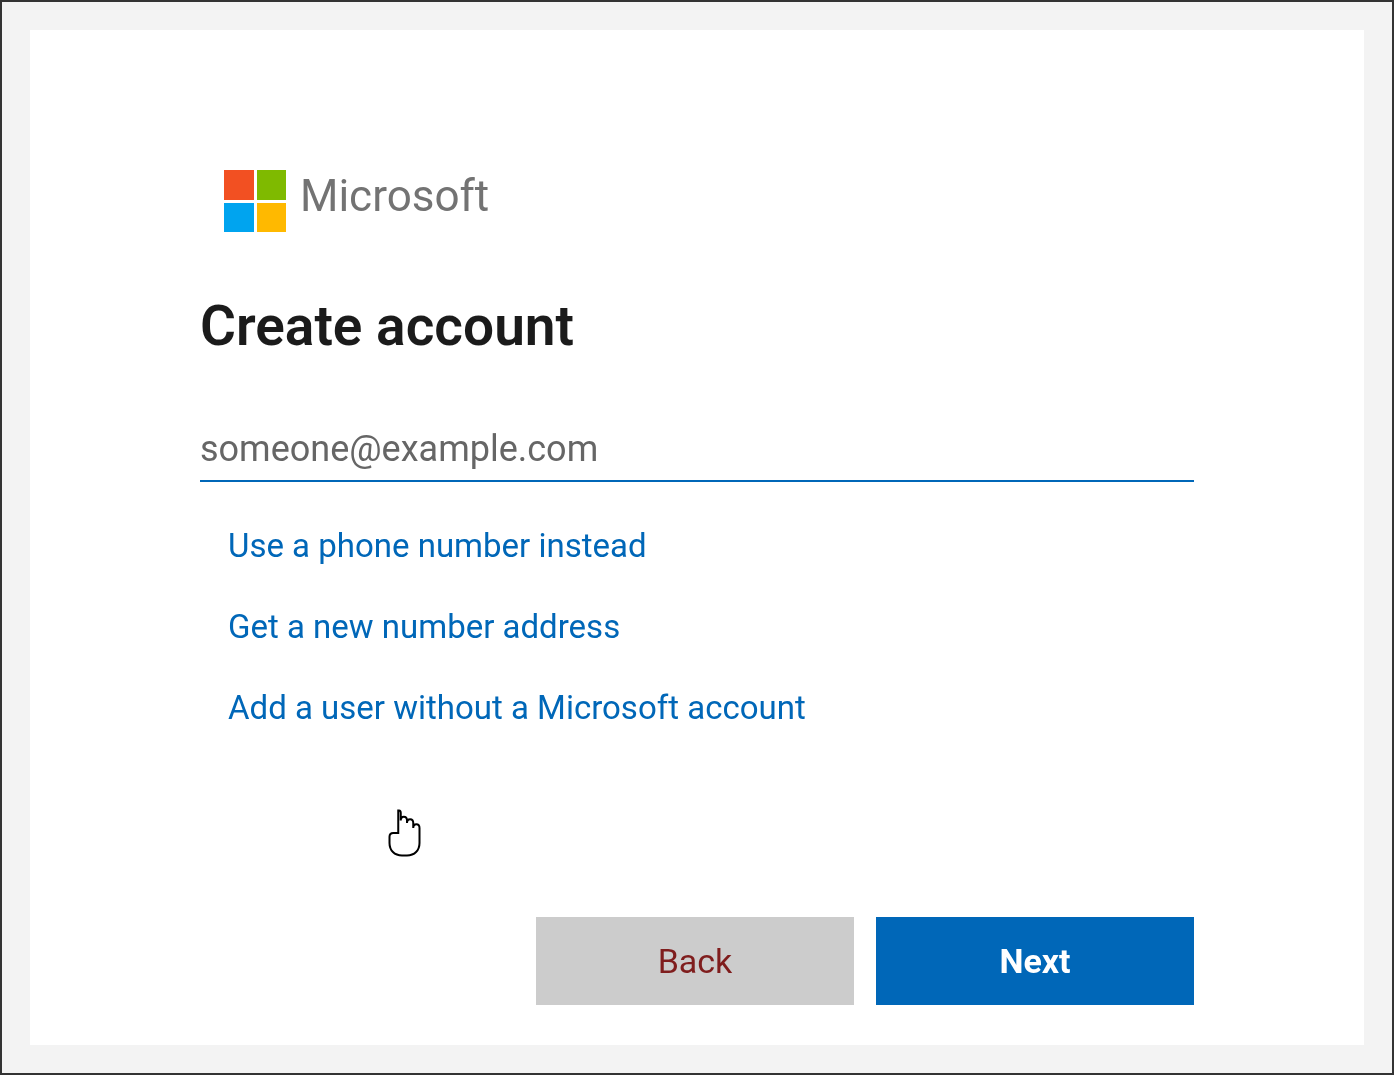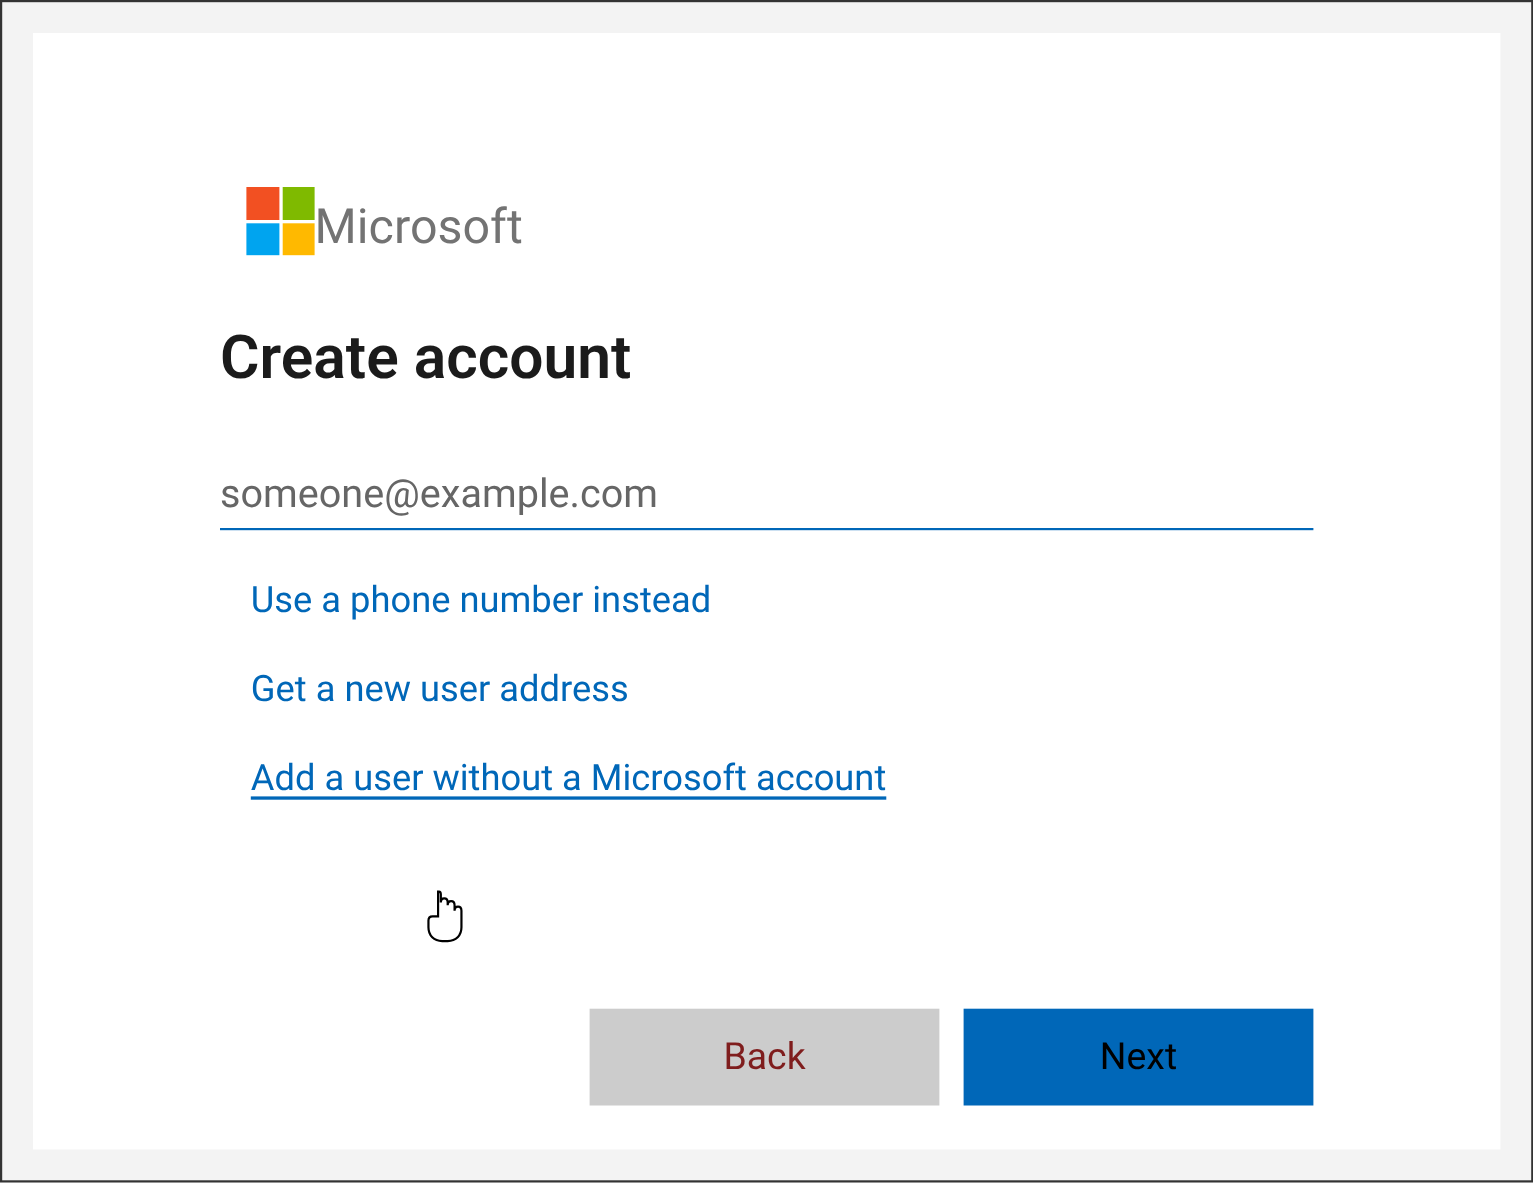--- a/index.html
+++ b/index.html
@@ -18,21 +18,22 @@
     .dialog {
       background: #fff;
       margin: 28px;
       width: calc(100% - 56px);
       height: calc(100% - 56px);
       padding: 140px 170px 40px 170px;
       position: relative;
     }
     .brand-row {
       display: flex;
-      align-items: flex-end;
+      align-items: flex-start;
+      gap: 14px;
       margin-bottom: 62px;
       padding-left: 24px;
     }
     .ms-logo {
       width: 62px;
       height: 62px;
       display: grid;
       grid-template-columns: 1fr 1fr;
       grid-template-rows: 1fr 1fr;
       gap: 3px;
@@ -74,21 +75,20 @@
     .link-item {
       display: inline-block;
       font-size: 33px;
       color: #0067b8;
       text-decoration: none;
       cursor: pointer;
       margin-bottom: 42px;
       margin-left: 28px;
     }
     .link-item.underlined {
-      text-decoration: underline;
       text-underline-offset: 6px;
     }
     .button-row {
       position: absolute;
       bottom: 40px;
       right: 170px;
       display: flex;
       gap: 22px;
     }
     .btn {
@@ -98,21 +98,22 @@
       font-size: 34px;
       font-family: inherit;
       cursor: pointer;
     }
     .btn-secondary {
       background: #cccccc;
       color: #7f1d1d;
     }
     .btn-primary {
       background: #0067b8;
-      color: #000000;
+      color: #ffffff;
+      font-weight: bold;
     }
     .cursor-pointer-icon {
       position: absolute;
       left: 350px;
       top: 778px;
       width: 44px;
       height: 50px;
       pointer-events: none;
     }
   </style>
@@ -133,21 +134,21 @@
 
   <h1 class="page-title">Create account</h1>
 
   <input type="text" class="email-input" placeholder="someone@example.com" style="">
 
   <div class="link-list">
     <div>
       <a class="link-item">Use a phone number instead</a>
     </div>
     <div>
-      <a class="link-item">Get a new user address</a>
+      <a class="link-item">Get a new number address</a>
     </div>
     <div>
       <a class="link-item underlined">Add a user without a Microsoft account</a>
     </div>
   </div>
 
   <div class="button-row">
     <button class="btn btn-secondary">Back</button>
     <button class="btn btn-primary">Next</button>
   </div>

